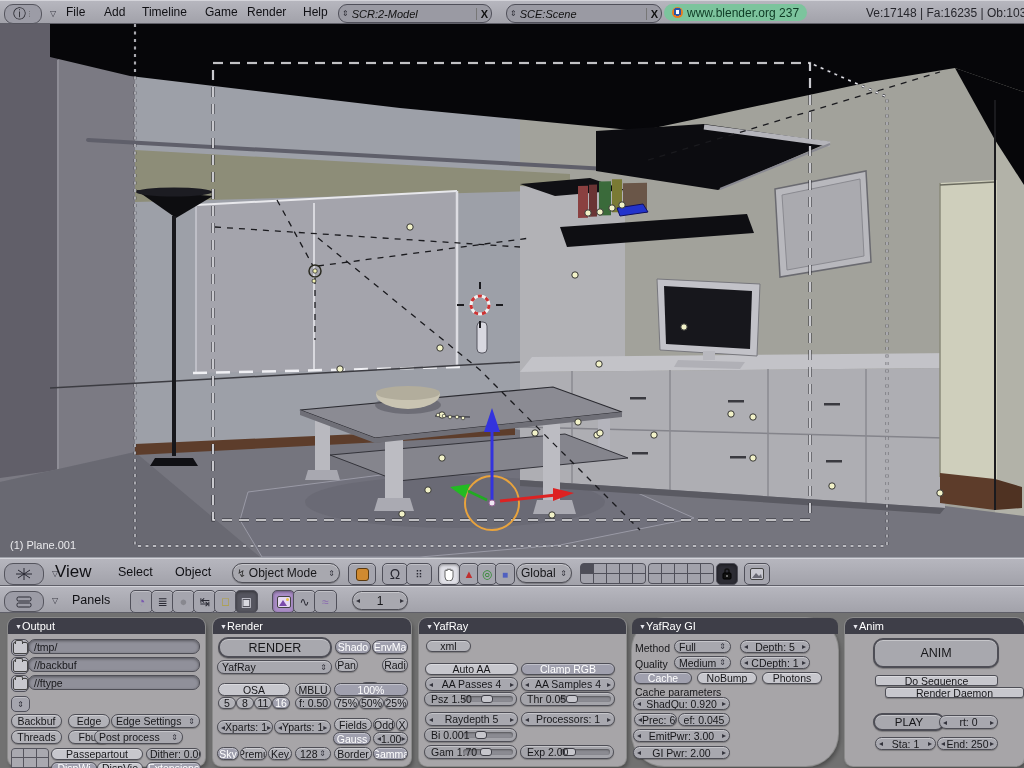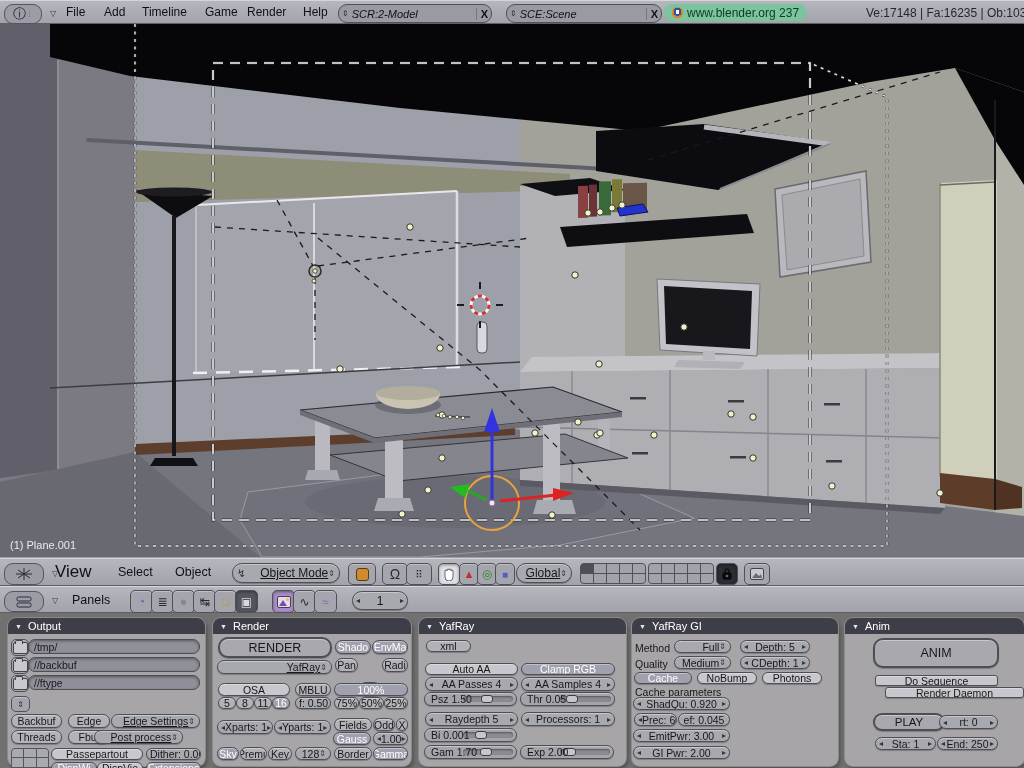--- a/index.html
+++ b/index.html
@@ -27,36 +27,36 @@
       border-radius:8px;background:#b2b2b8;display:flex;align-items:center;justify-content:center;
       font-size:10.5px;color:#17171a;overflow:hidden;white-space:nowrap;
       box-shadow:inset 0 1px 0 rgba(255,255,255,.35), 0 1px 1px rgba(0,0,0,.25);}
   .btn.on{background:#c7c7cd;}
   .btn.lit{background:#a0a0ae;color:#fff;}
   .btn.big{font-size:12.5px;border-width:2px;border-radius:10px;background:#a8a8ae;}
   .num{justify-content:space-between;padding:0 3px;background:#a8a8af;}
   .num .arr{font-size:8px;color:#33333c;}
   .num .nval{flex:1;text-align:center;}
   .dd{justify-content:flex-start;padding:0 4px;background:#a8a8af;}
-  .dd .dval{flex:1;text-align:right;text-decoration:underline;}
+  .dd .dval{flex:1;text-align:left;}
   .dd .updn{font-size:8px;color:#33333c;}
   .slider{background:#a4a4aa;justify-content:flex-start;}
   .slider .slabel{position:absolute;left:6px;top:0;bottom:0;display:flex;align-items:center;z-index:2;}
   .slider .track{position:absolute;left:42%;right:3px;top:3px;bottom:3px;background:#8b8b92;border-radius:4px;
                  box-shadow:inset 0 1px 2px rgba(0,0,0,.4);}
   .slider .handle{position:absolute;top:2px;bottom:2px;width:10px;background:#c6c6cc;border:1px solid #3e3e46;border-radius:3px;z-index:1;}
   .tfield{justify-content:flex-start;padding-left:5px;background:#90909a;border-radius:7px;
           box-shadow:inset 0 1px 3px rgba(0,0,0,.4);}
   .label{position:absolute;font-size:10.5px;color:#17171a;white-space:nowrap;}
   
   .panelarea{position:absolute;left:0;top:613px;width:1024px;height:155px;background:#717171;}
   .panel{position:absolute;top:5px;height:148px;background:#a7a5a8;border-radius:8px;
          box-shadow:0 0 0 1px #8b8b8b, 2px 3px 4px rgba(0,0,0,.35);}
   .phead{position:absolute;left:0;top:0;right:0;height:16px;background:#3e3e48;border-radius:8px 8px 0 0;
-         display:flex;align-items:center;gap:6px;padding-left:7px;color:#fff;font-size:11px;}
+         display:flex;align-items:center;padding-left:7px;color:#fff;font-size:11px;}
   .phead .tri{color:#e8e8ee;font-size:7px;}
   .ficon{width:13px;height:10px;background:#c8c8ce;border:1px solid #444;border-radius:2px;position:relative;}
   .ficon:before{content:"";position:absolute;left:1px;top:-3px;width:6px;height:3px;background:#c8c8ce;border:1px solid #444;border-bottom:none;border-radius:2px 2px 0 0;}
   .cellgrid{position:absolute;display:grid;grid-template-columns:repeat(3,1fr);gap:1px;background:#55555e;
             border:1px solid #55555e;border-radius:4px;overflow:hidden;}
   .cellgrid div{background:#a9a9b0;}
   
   .layers{position:absolute;display:grid;grid-template-columns:repeat(5,12px);grid-template-rows:9px 9px;
           border:1px solid #50505a;border-radius:4px;overflow:hidden;background:#50505a;gap:1px;}
   .layers div{background:#a2a2ab;}
@@ -572,21 +572,21 @@
           <span class="track"></span>
           <span class="handle" style="left:60%;"></span>
         </div>
       <div class="slider" style="left:101px;top:127px;width:94px;height:14px;">
           <span class="slabel">Exp 2.00</span>
           <span class="track"></span>
           <span class="handle" style="left:47%;"></span>
         </div>
     </div>
 
-    <div class="panel" style="left:632px;width:206px;">
+    <div class="panel" style="left:632px;width:206px;border-radius:32px;">
       <div class="phead">
           <span class="tri">▼</span>
           <span>YafRay GI</span>
         </div>
       <span class="label" style="left:3px;top:24px;">Method</span>
       <div class="dd" style="left:42px;top:22px;width:57px;height:13px;">
           <span class="dval">Full</span>
           <span class="updn">⇕</span>
         </div>
       <div class="num" style="left:108px;top:22px;width:70px;height:13px;">

